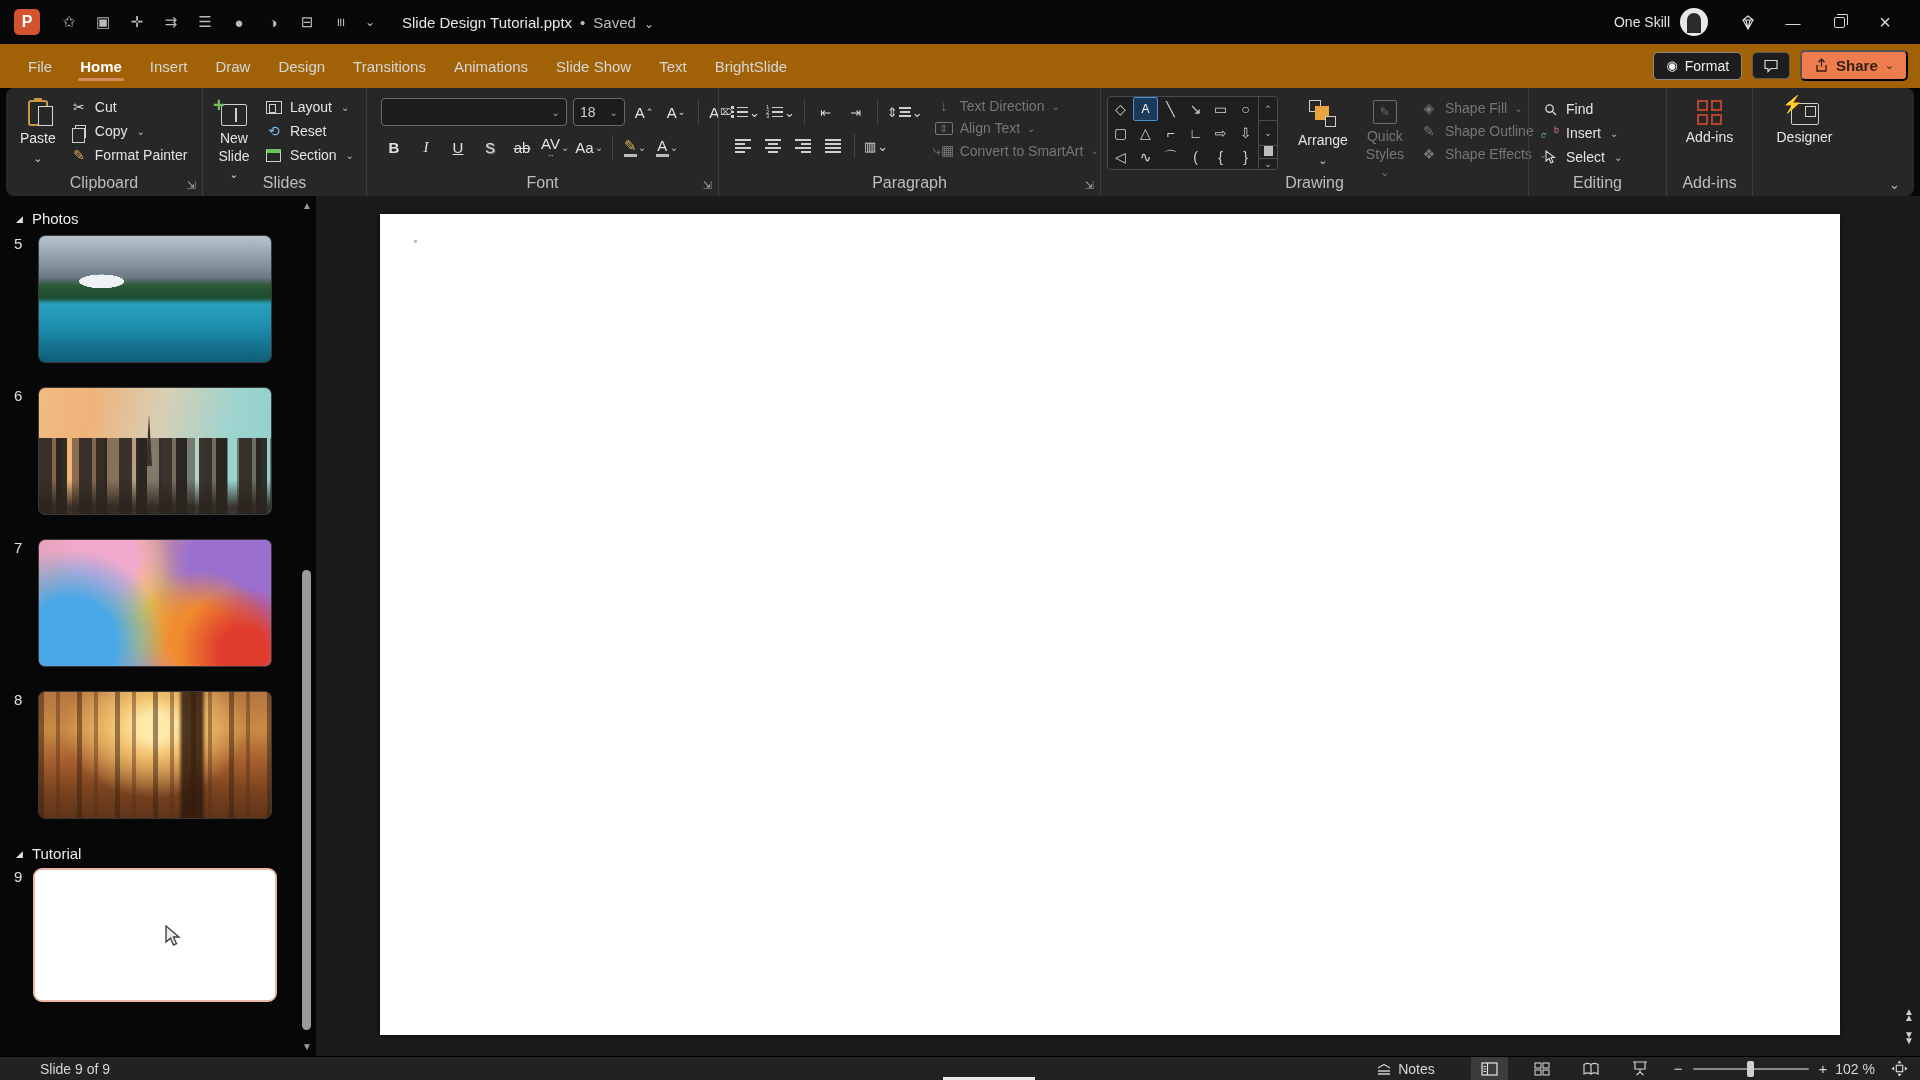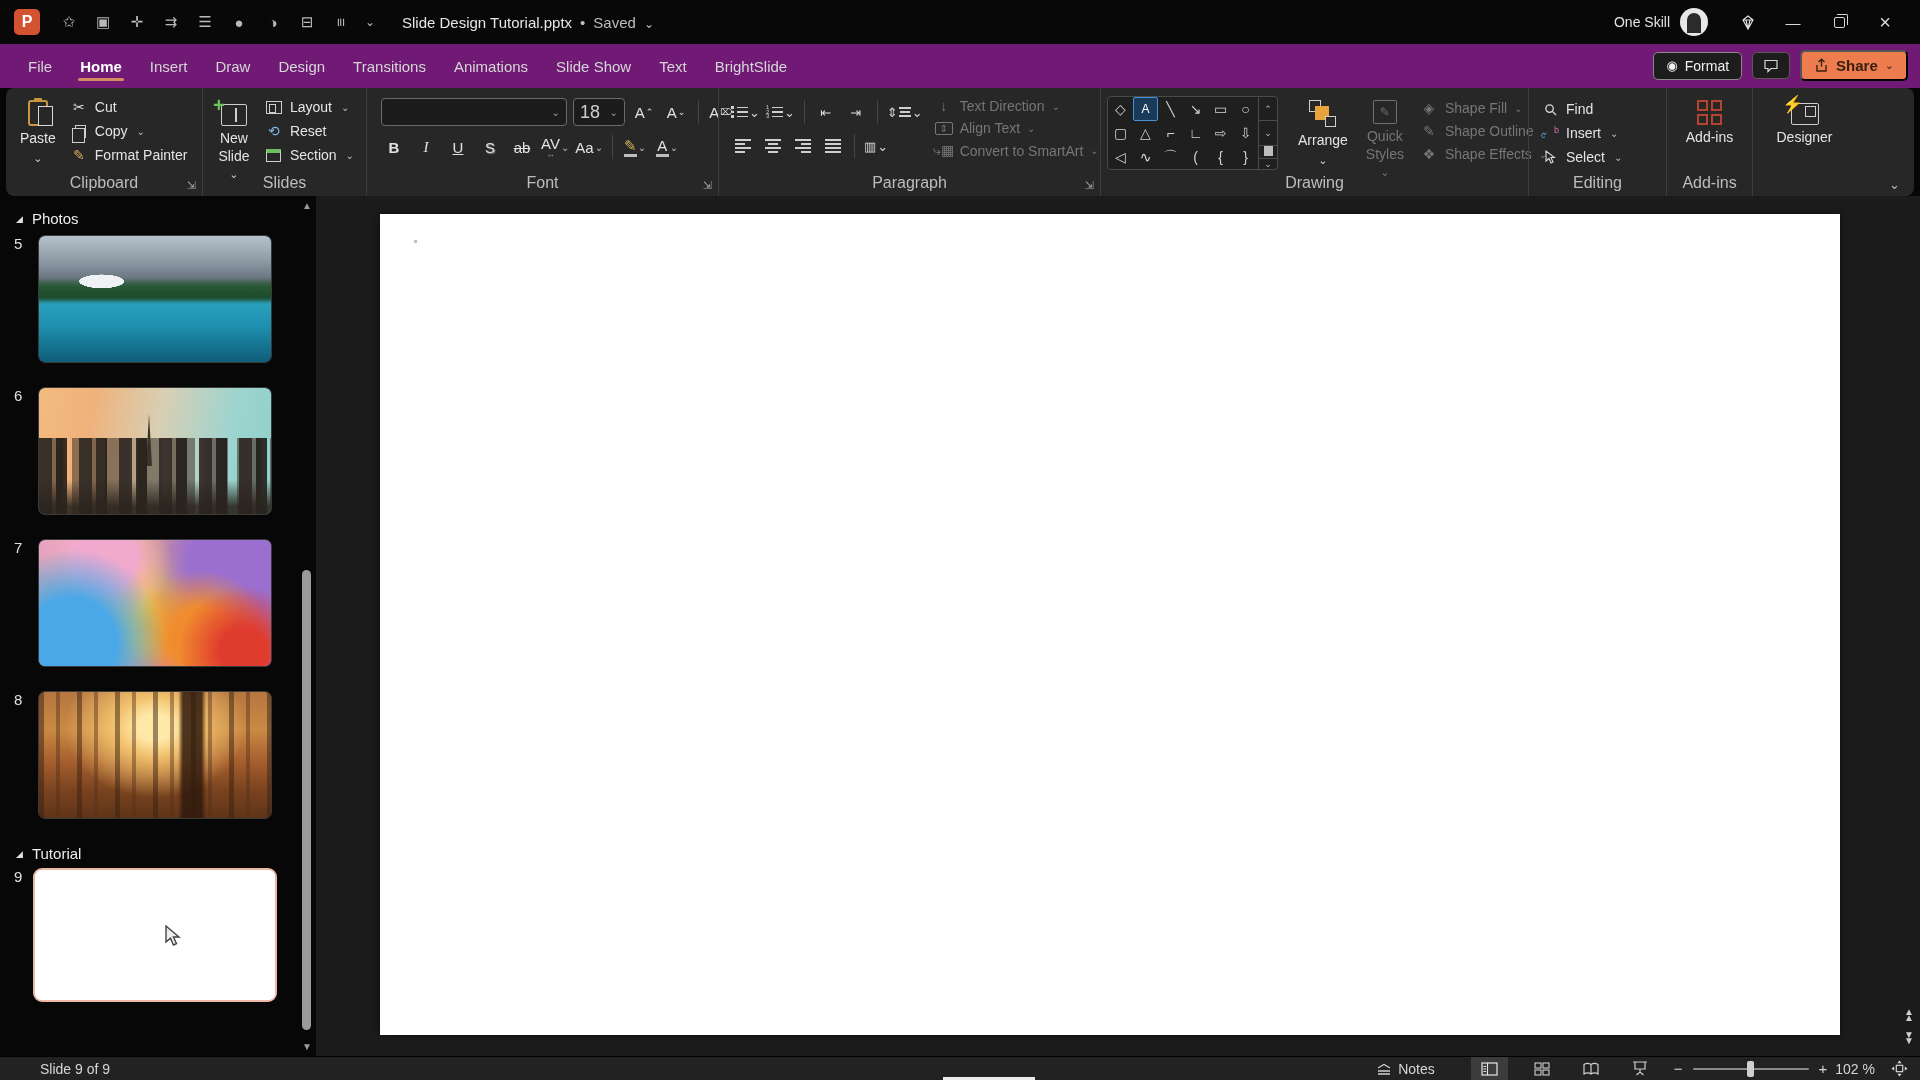--- a/index.html
+++ b/index.html
@@ -28,21 +28,21 @@
   .account { font-size:14px; color:#e3e3e3; margin-right:10px; }
   .avatar { width:28px; height:28px; border-radius:50%; background:#e8e8e8; position:relative; overflow:hidden; margin-right:18px; }
   .avatar::after { content:""; position:absolute; left:7px; top:5px; width:14px; height:20px; border-radius:7px 7px 0 0; background:#2b2b2b; }
   .premium { width:44px; height:44px; display:flex; align-items:center; justify-content:center; }
   .win-btn { width:46px; height:44px; display:flex; align-items:center; justify-content:center; color:#d8d8d8; font-size:15px; }
   .restore-glyph { position:relative; width:11px; height:11px; border:1.2px solid #d8d8d8; border-radius:2px; }
   .restore-glyph::before { content:""; position:absolute; left:2px; top:-4px; width:10px; height:10px;
     border:1.2px solid #d8d8d8; border-left:none; border-bottom:none; border-radius:0 2px 0 0; }
 
   
-  .tabrow { position:absolute; left:0; top:44px; width:1920px; height:44px; background:#701a75;
+  .tabrow { position:absolute; left:0; top:44px; width:1920px; height:44px; background:#a16207;
     display:flex; align-items:center; }
   .tabs { display:flex; align-items:center; margin-left:14px; }
   .tab { position:relative; padding:10px 14px; font-size:15px; color:#d6d6d6; cursor:default; white-space:nowrap; }
   .tab.active { color:#ffffff; font-weight:bold; }
   .tab.active::after { content:""; position:absolute; left:12px; right:12px; bottom:4px; height:3px;
     border-radius:2px; background:#d68a5f; }
   .tabrow-right { position:absolute; right:12px; top:6px; display:flex; align-items:center; gap:10px; }
   .record-btn { display:flex; align-items:center; gap:7px; border:1px solid #8a8a8a; background:#1d1d1d;
     color:#f0f0f0; font-size:14px; border-radius:5px; padding:5px 12px; }
   .record-dot { font-size:13px; }
@@ -82,21 +82,21 @@
   .ic-layout { width:16px; height:13px; border:1.5px solid #cfcfcf; position:relative; }
   .ic-layout::after { content:""; position:absolute; left:2px; top:2px; width:5px; height:7px; border:1px solid #cfcfcf; }
   .ic-reset { color:#7ab8e8; font-size:14px; }
   .ic-section { width:15px; height:13px; border:1.5px solid #cfcfcf; border-top:4px solid #6fbf5f; }
 
   
   .fontgrid { display:flex; flex-direction:column; gap:8px; padding:4px 4px 0 8px; }
   .fg-row { display:flex; align-items:center; gap:6px; }
   .combo { background:#1c1c1c; border:1px solid #6a6a6a; border-radius:4px; height:28px;
     display:flex; align-items:center; padding:0 6px; }
-  .combo input { background:transparent; border:none; outline:none; color:#cfcfcf; font-size:18px; width:100%; }
+  .combo input { background:transparent; border:none; outline:none; color:#cfcfcf; font-size:14px; width:100%; }
   .combo .chev { font-size:10px; color:#9f9f9f; }
   .fname { width:186px; }
   .fsize { width:52px; }
   .fbtn { min-width:26px; height:26px; display:flex; align-items:center; justify-content:center;
     font-size:15px; color:#e2e2e2; border-radius:3px; gap:1px; }
   .fbtn sup { font-size:9px; }
   .fbtn .chev { font-size:10px; color:#bdbdbd; }
   .vsep { width:1px; height:24px; background:#454545; margin:0 3px; }
   .stack { display:flex; flex-direction:column; align-items:center; line-height:1; }
   .stack small { font-size:8px; color:#bdbdbd; }

